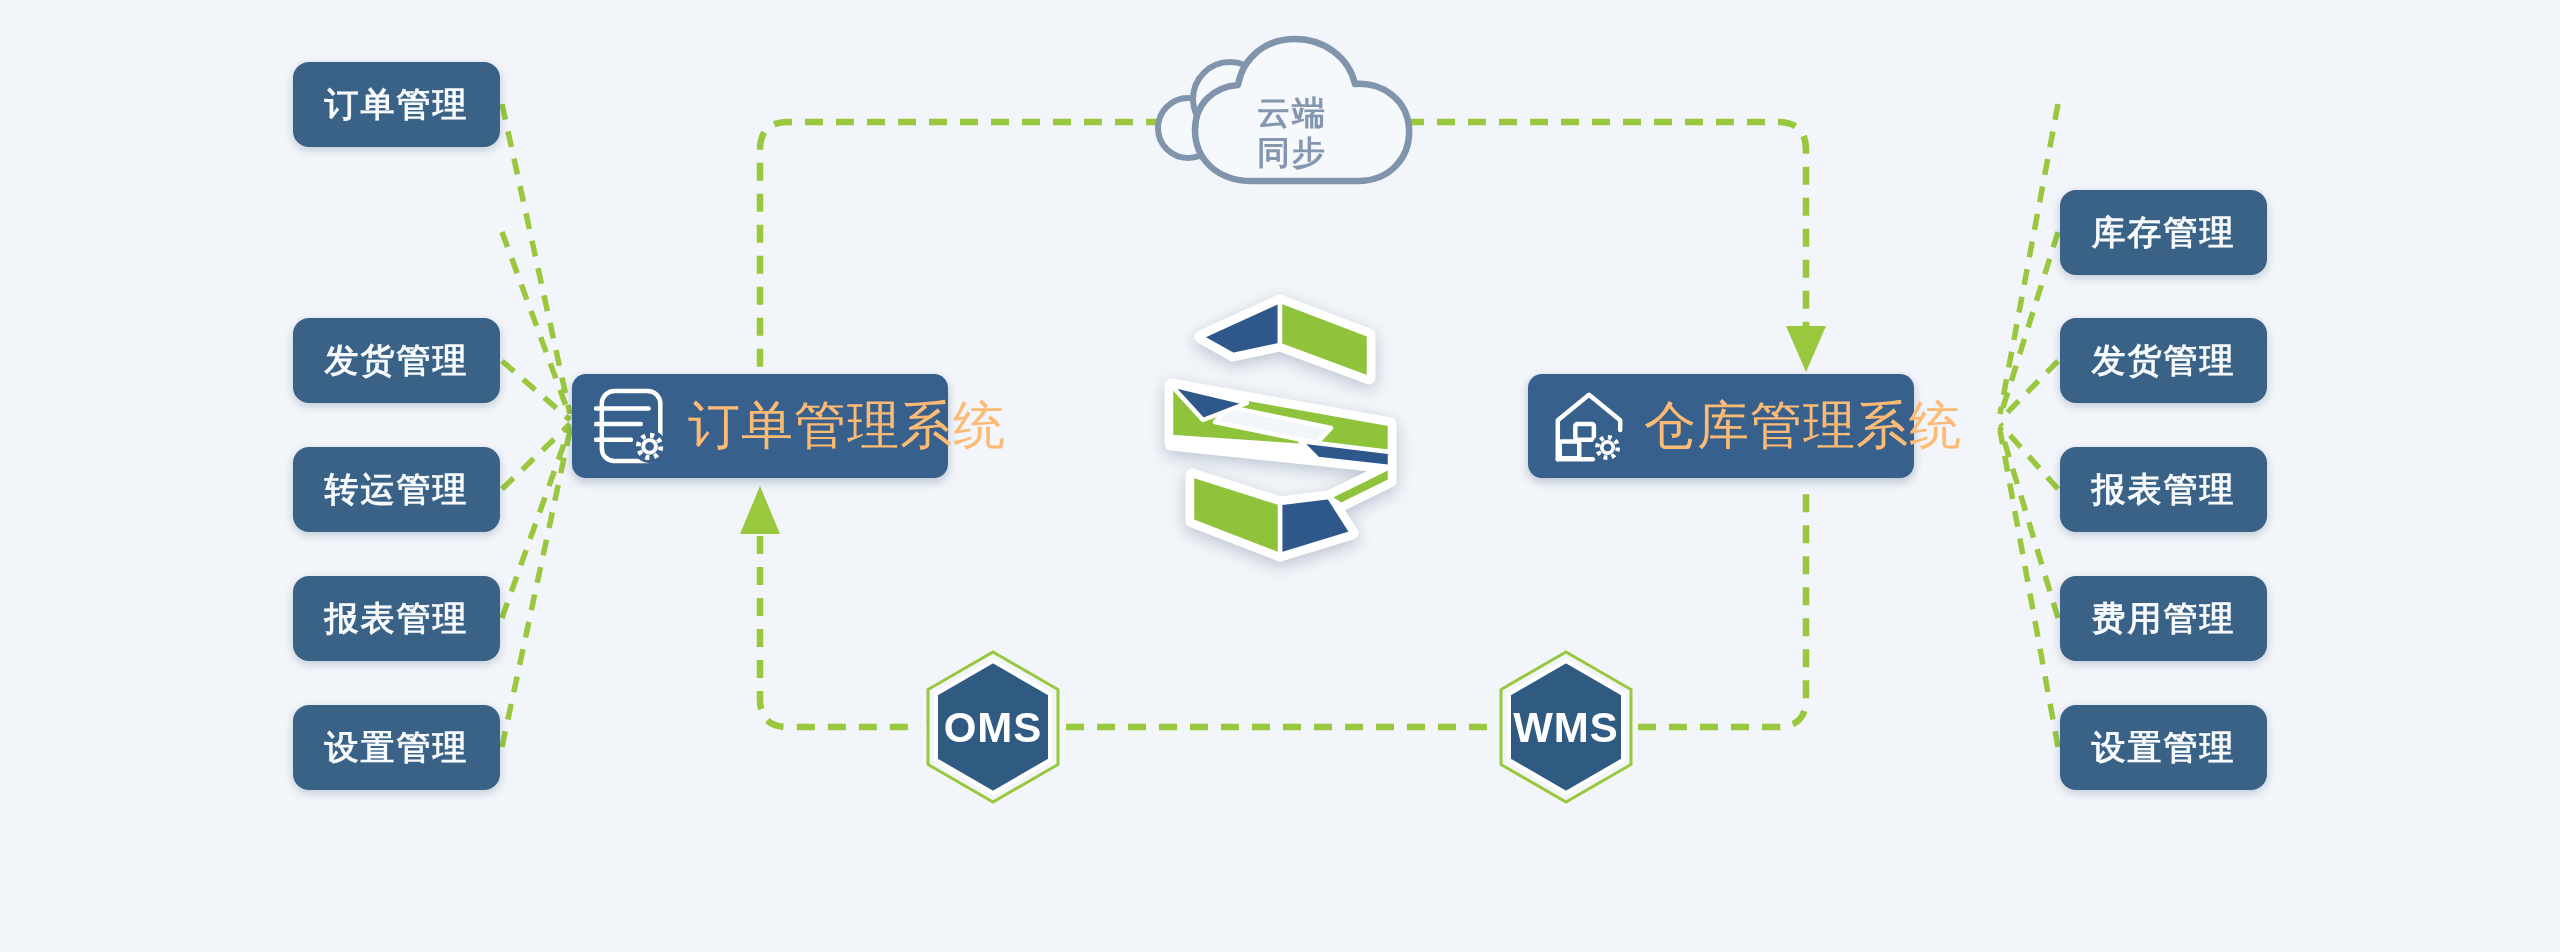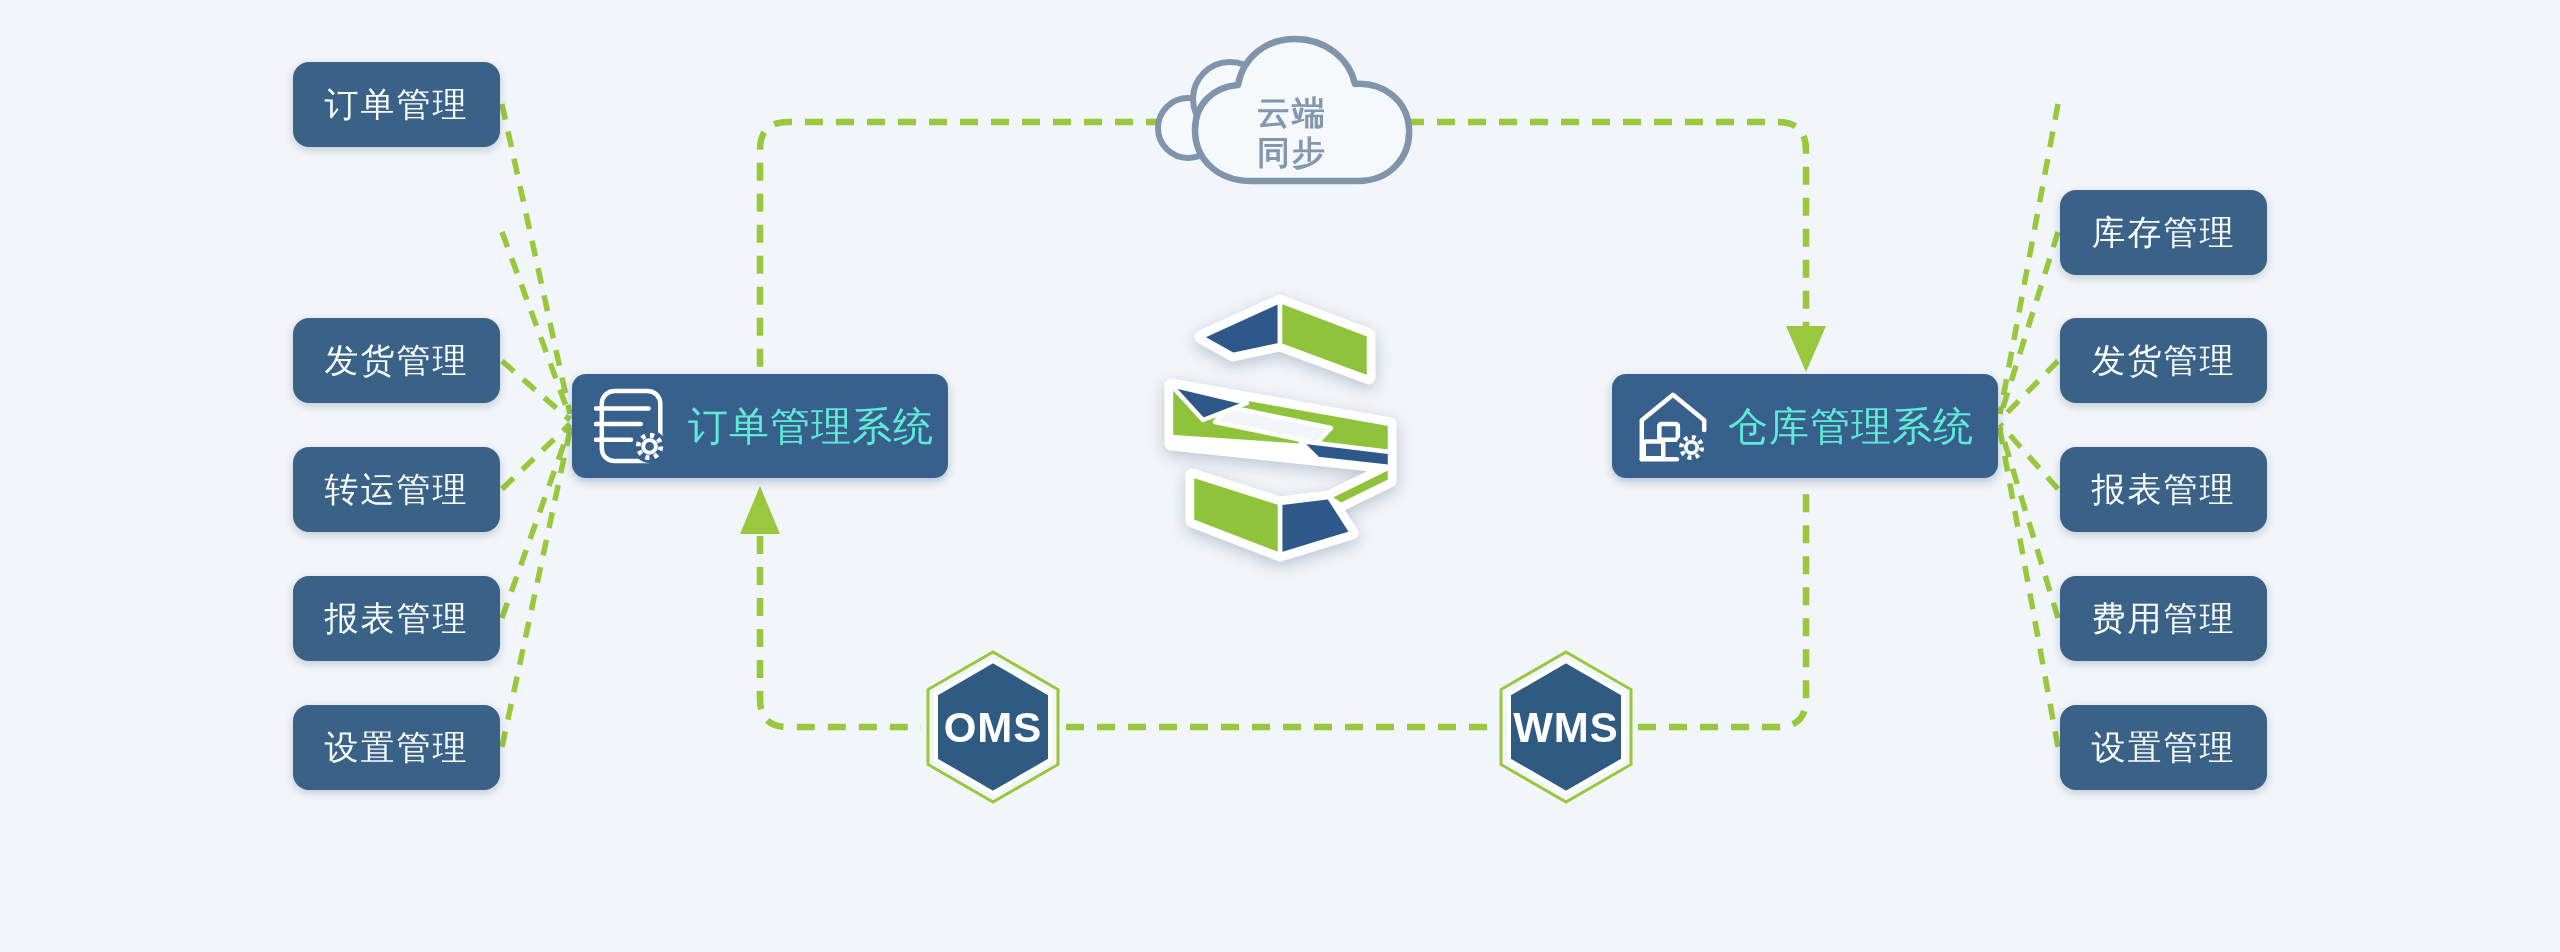--- a/index.html
+++ b/index.html
@@ -23,42 +23,43 @@
   .stage{position:relative;width:2560px;height:952px;background:var(--bg);}
   .layer{position:absolute;left:0;top:0;width:2560px;height:952px;}
 
   .module-box{
     position:absolute;width:207px;height:85px;
     background:var(--box-blue);
     border-radius:16px;
     display:flex;align-items:center;justify-content:center;
     box-shadow:0 3px 8px rgba(50,80,120,.25);
     z-index:3;
+    font-weight:bold;
   }
   .module-box span{
     color:#f6fafd;font-size:34px;letter-spacing:2px;white-space:nowrap;
   }
   .col-left{left:293px;}
   .col-right{left:2060px;}
 
   .system-node{
     position:absolute;height:104px;top:374px;
     background:var(--node-blue);
     border-radius:14px;
     display:flex;align-items:center;
     padding-left:22px;
     box-shadow:0 4px 10px rgba(50,80,120,.3);
     z-index:4;
   }
   .system-node .node-label{
-    color:#5eead4;font-size:40px;letter-spacing:1px;margin-left:16px;white-space:nowrap;
+    color:#fdba74;font-size:52px;letter-spacing:1px;margin-left:16px;white-space:nowrap;
   }
   .system-node svg.node-icon{flex:0 0 auto;}
   #oms-node{left:572px;width:376px;}
-  #wms-node{left:1612px;width:386px;}
+  #wms-node{left:1528px;width:386px;}
 
   svg text.hex-label{
     fill:#ffffff;font-size:42px;font-weight:600;letter-spacing:1px;
     font-family:"Liberation Sans","DejaVu Sans",sans-serif;
   }
   svg text.cloud-label{
     fill:var(--cloud-text);font-size:33px;font-weight:600;letter-spacing:2px;
     font-family:"Liberation Sans","DejaVu Sans",sans-serif;
   }
   .logo-group{filter:drop-shadow(0 5px 8px rgba(90,110,140,.35));}

